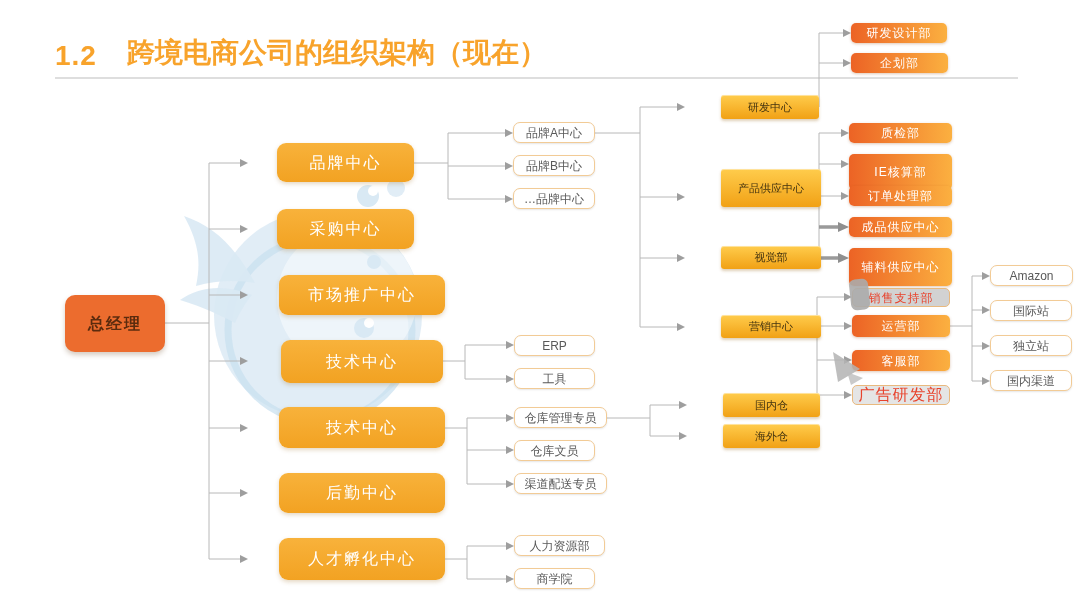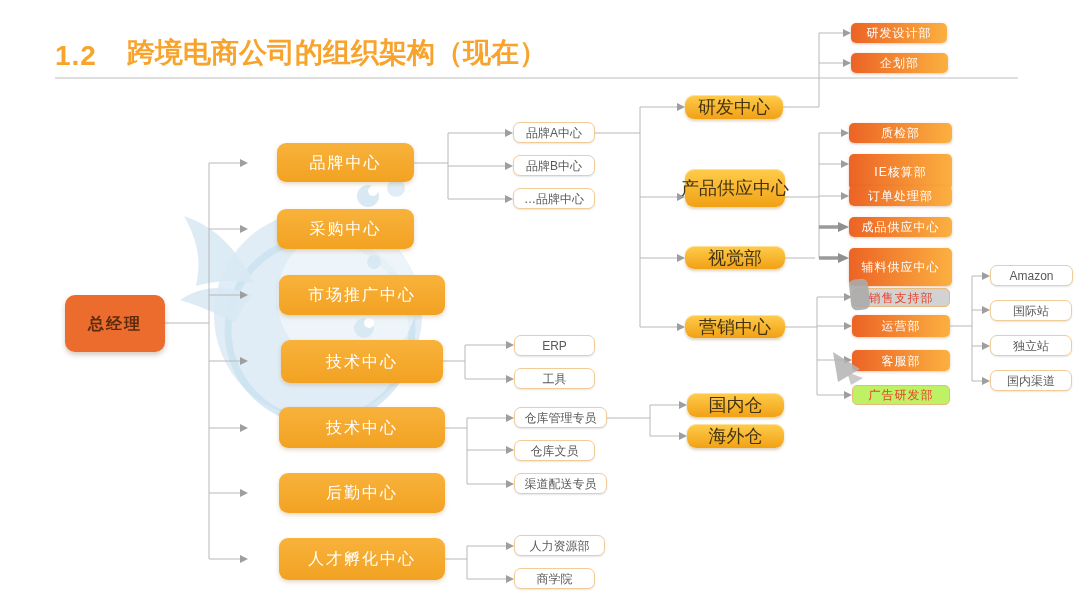--- a/index.html
+++ b/index.html
@@ -14,26 +14,26 @@
   .whale{z-index:1;}
   .overlay{z-index:4;pointer-events:none;}
   .nd{position:absolute;z-index:3;display:flex;align-items:center;justify-content:center;
       white-space:nowrap;line-height:1;box-sizing:border-box;}
   .tA{background:#EC6C2E;color:#5B2B0E;font-size:16px;font-weight:600;border-radius:10px;
       box-shadow:0 3px 5px rgba(90,50,10,.25);letter-spacing:2px;}
   .tB{background:linear-gradient(180deg,#F8B23B 0%,#F2A222 100%);color:#ffffff;font-size:16px;
       border-radius:9px;box-shadow:0 2px 4px rgba(150,100,20,.25);letter-spacing:2px;margin-left:29px;}
   .tC{background:#ffffff;border:1px solid #F2CB96;color:#595959;font-size:12px;border-radius:7px;
       box-shadow:0 1px 2px rgba(0,0,0,.10);}
-  .tD{background:linear-gradient(180deg,#FFCC4C 0%,#F1A115 100%);color:#43330F;font-size:18px;
-      border-radius:9px;box-shadow:0 2px 3px rgba(150,100,20,.30), inset 0 1px 0 rgba(255,255,255,.45);}
+  .tD{background:linear-gradient(180deg,#FFCC4C 0%,#F1A115 100%);color:#43330F;font-size:11px;
+      border-radius:3px;box-shadow:0 2px 3px rgba(150,100,20,.30), inset 0 1px 0 rgba(255,255,255,.45);margin-left:36px;}
   .tE{background:linear-gradient(90deg,#EC6325 0%,#FBB040 100%);color:#ffffff;font-size:12px;
       border-radius:5px;box-shadow:0 1px 3px rgba(150,70,10,.30);letter-spacing:1px;}
   .tF{background:#D2D2D2;border:1px solid #E9B97E;color:#E8432D;font-size:12px;border-radius:5px;letter-spacing:1px;}
-  .tF2{background:#bef264;border:1px solid #E9B97E;color:#E8432D;font-size:12px;border-radius:5px;letter-spacing:1px;}
+  .tF2{background:#e5e5e5;border:1px solid #E9B97E;color:#E8432D;font-size:16px;border-radius:5px;letter-spacing:1px;}
 </style>
 </head>
 <body>
 
 <div class="stage">
 
   <svg class="layer whale" width="1080" height="600">
     <circle cx="318" cy="315" r="104" fill="#D9E9F4" opacity="0.8"></circle>
     <circle cx="320" cy="330" r="92" fill="none" stroke="#C7E0F0" stroke-width="7" opacity="0.7"></circle>
     <circle cx="347" cy="298" r="70" fill="#ffffff" opacity="0.45"></circle>

